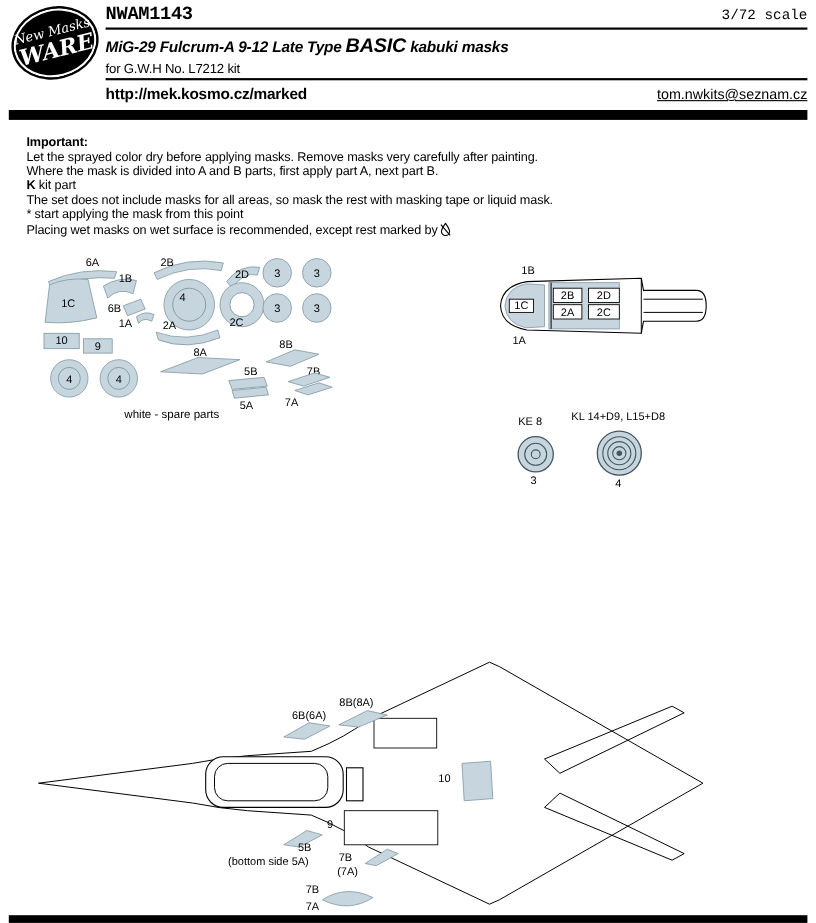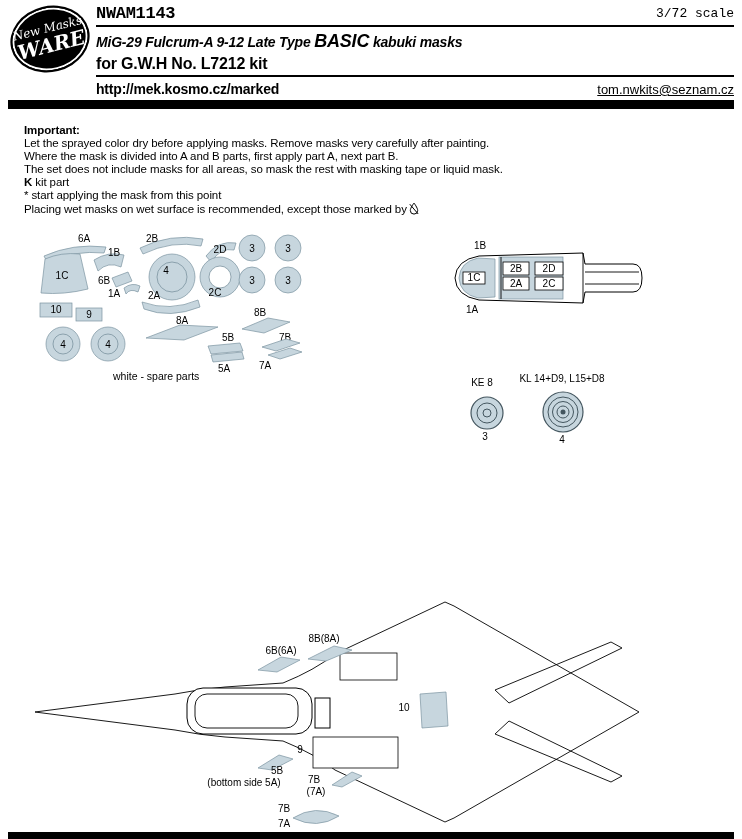--- a/index.html
+++ b/index.html
@@ -19,21 +19,21 @@
   }
   .logo-l1 { font-family:"DejaVu Serif", serif; font-style:italic; font-size:12px; line-height:13px; }
   .logo-l2 { font-family:"DejaVu Serif", serif; font-style:italic; font-weight:bold; font-size:20px; line-height:21px; }
   .header-text { position:absolute; left:96px; top:4px; width:638px; }
   .hrow { display:flex; justify-content:space-between; align-items:center;font-family:Liberation Mono, monospace; }
   .code  { font-weight:bold; font-size:17px; letter-spacing:-0.3px; }
   .scale { font-size:13px; }
   .hline { border-top:2px solid #000; margin-top:2px; }
   .title { font-weight:bold; font-size:14px; margin-top:4px; letter-spacing:-0.2px;font-style:italic; }
   .title .basic { font-size:18px; }
-  .subtitle { font-weight:bold; font-size:16px; margin-top:3px; letter-spacing:-0.2px; }
+  .subtitle { font-weight:normal; font-size:12px; margin-top:3px; letter-spacing:-0.2px; }
   .urlrow { display:flex; justify-content:space-between; align-items:flex-end; margin-top:4px; }
   .url { font-weight:bold; font-size:14px; letter-spacing:-0.2px; }
   .email { font-size:13px;text-decoration:underline; }
   .thick-bar  { position:absolute; left:8px; width:726px; top:100px; height:9px; background:#000; }
   .bottom-bar { position:absolute; left:8px; width:726px; top:832px; height:7px; background:#000; }
   
   .important { position:absolute; left:24px; top:124px; font-size:11.5px; line-height:13px; letter-spacing:-0.1px; }
   .important .hd { font-weight:bold; }
   .drop-ico { display:inline-block; vertical-align:-2px; margin-left:2px; }
   
@@ -77,24 +77,24 @@
       <span class="email">tom.nwkits@seznam.cz</span>
     </div>
   </div>
 
   <div class="thick-bar"></div>
 
   <div class="important">
     <div class="hd">Important:</div>
     <div>Let the sprayed color dry before applying masks. Remove masks very carefully after painting.</div>
     <div>Where the mask is divided into A and B parts, first apply part A, next part B.</div>
+    <div><b>K</b><span> kit part</span></div>
     <div>The set does not include masks for all areas, so mask the rest with masking tape or liquid mask.</div>
-    <div><b>K</b><span> kit part</span></div>
     <div>* start applying the mask from this point</div>
-    <div><span>Placing wet masks on wet surface is recommended, except those marked by</span><svg class="drop-ico" width="10" height="13" viewBox="0 0 10 13">
+    <div><span>Placing wet masks on wet surface is recommended, except rest marked by</span><svg class="drop-ico" width="10" height="13" viewBox="0 0 10 13">
           <path d="M5,1 C5,1 1.3,6 1.3,8.4 a3.7,3.7 0 0 0 7.4,0 C8.7,6 5,1 5,1 Z" fill="none" stroke="#000" stroke-width="1"></path>
           <line x1="0.8" y1="2.2" x2="9.2" y2="12" stroke="#000" stroke-width="1"></line>
         </svg></div>
   </div>
 
   <svg class="d-svg p1" width="292" height="168" viewBox="0 0 292 168">
 
     <path class="mask" d="M16,30 Q45,17 78,21 L76,27 Q47,24 19,36 Z"></path>
     <text x="56" y="16">6A</text>
 

